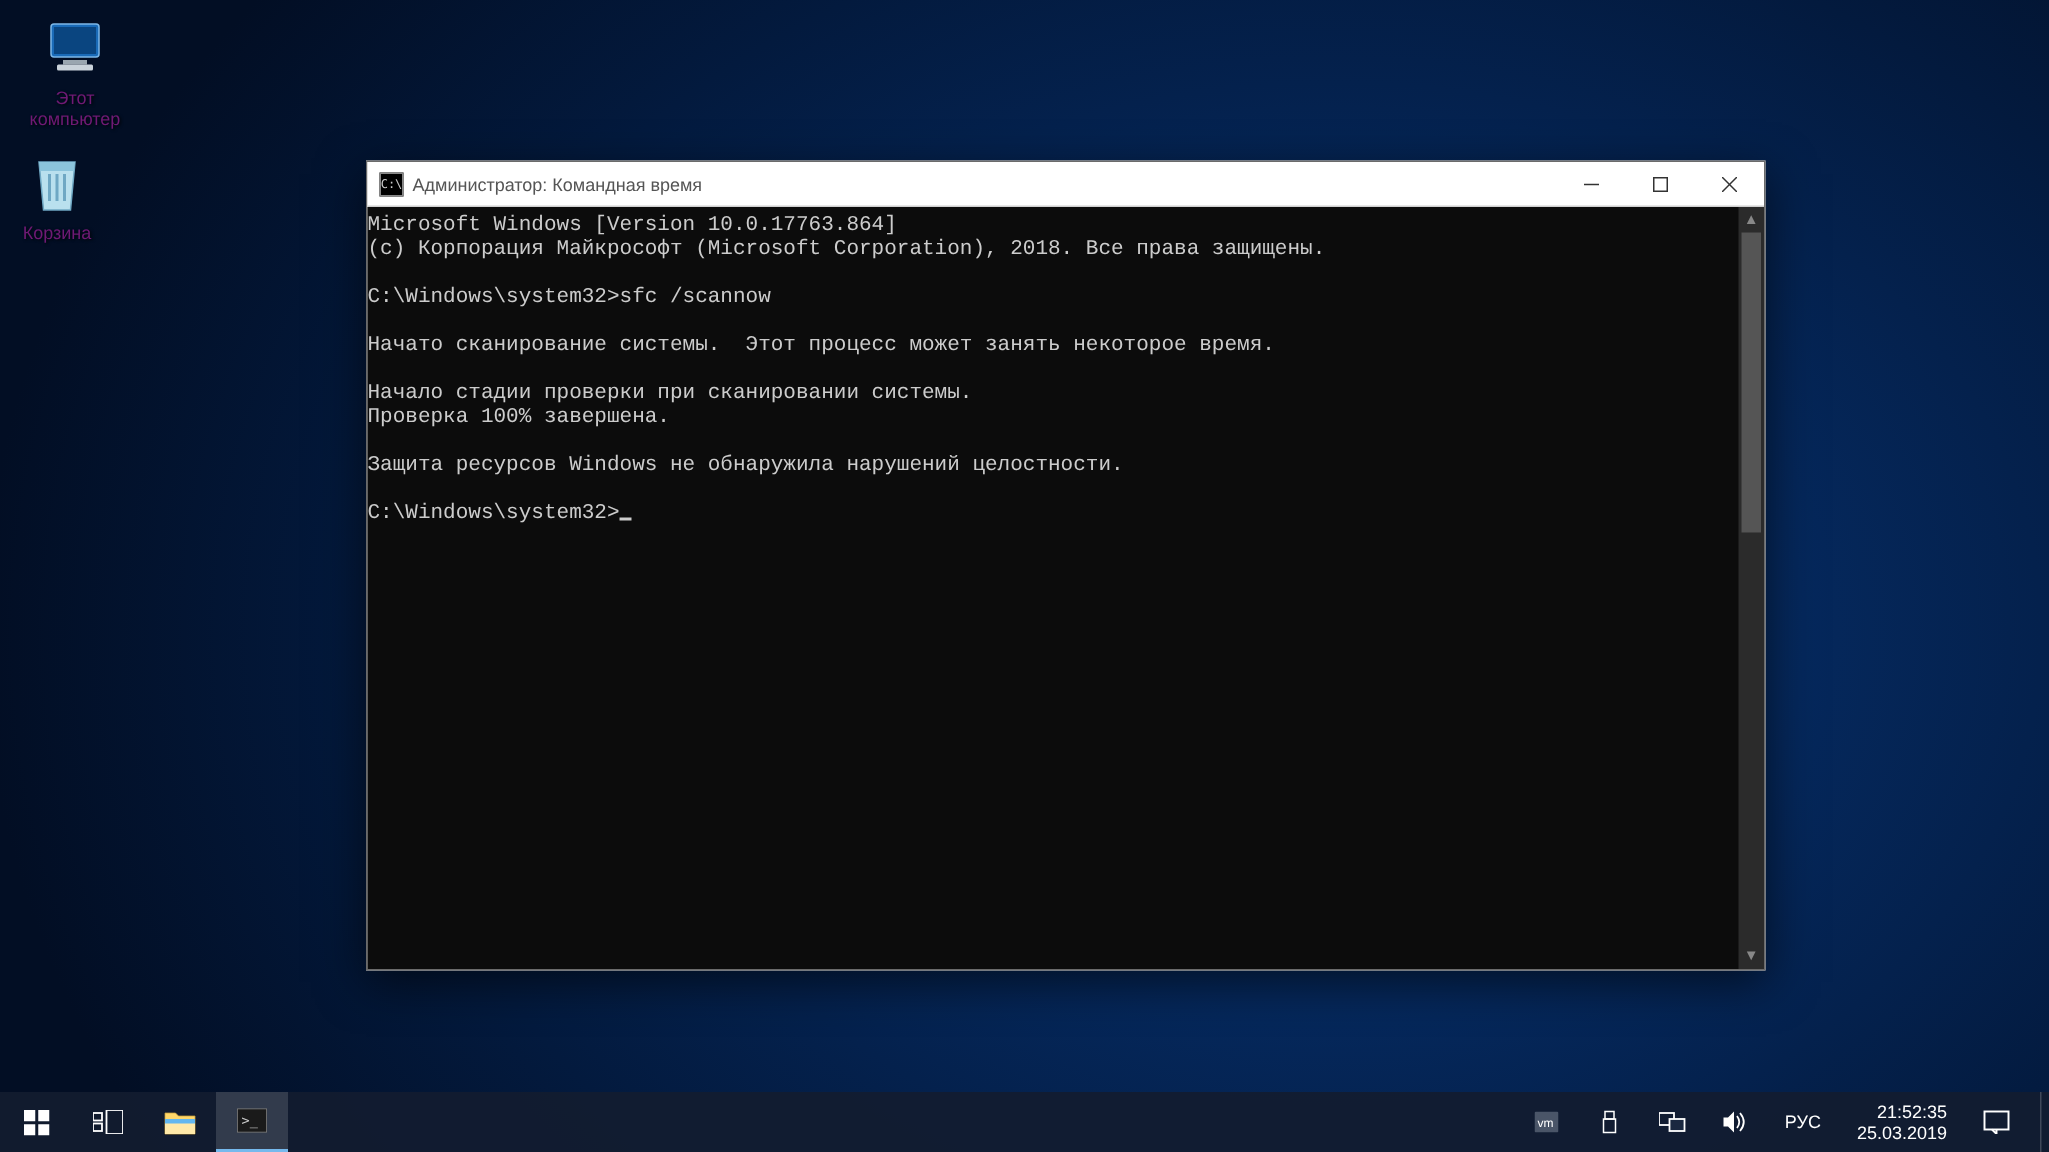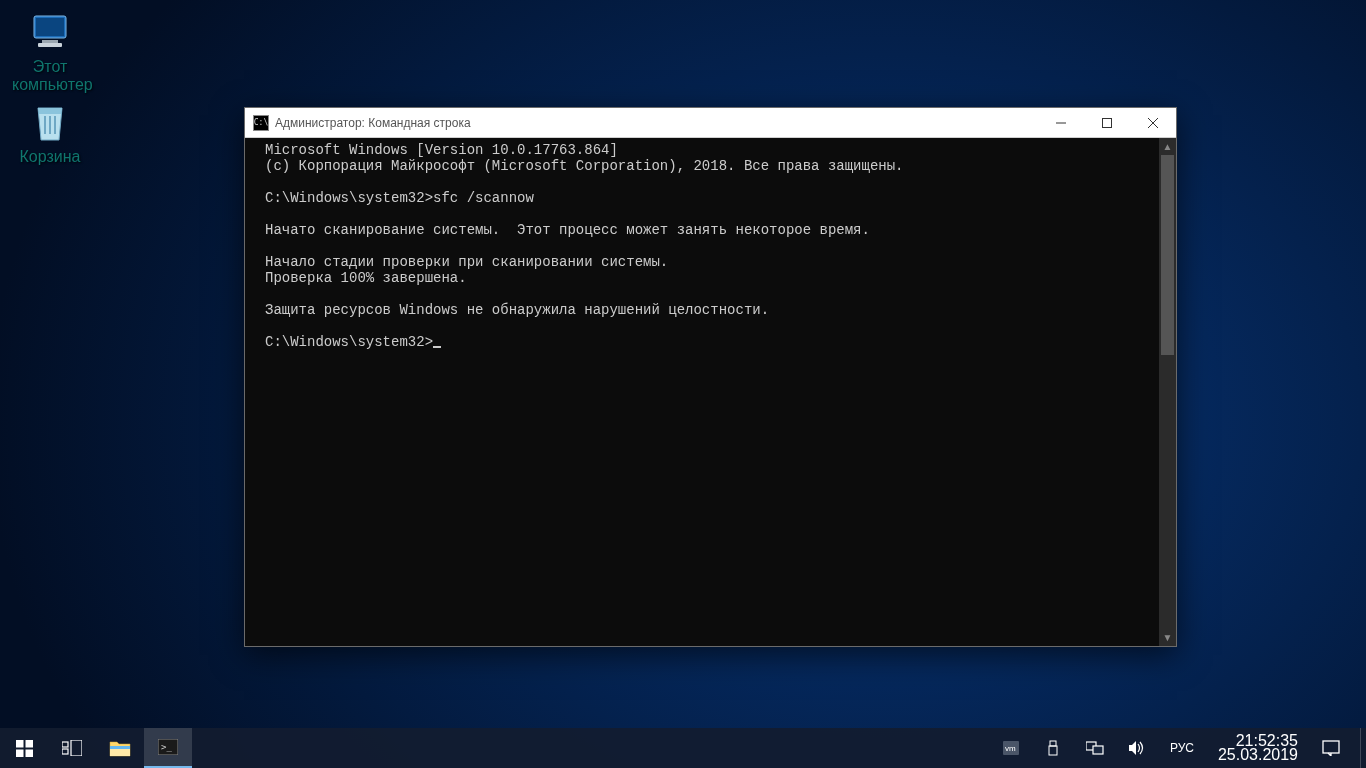--- a/index.html
+++ b/index.html
@@ -6,31 +6,31 @@
   html, body { width: 1366px; height: 768px; overflow: hidden; font-family: "Segoe UI", Tahoma, sans-serif; }
   body {
     background: radial-gradient(ellipse 900px 700px at 65% 55%, #0a3a7a 0%, #05285c 35%, #031a3e 70%, #020e24 100%);
     position: relative;
   }
   
   .desktop-icon {
     position: absolute;
     width: 76px;
     text-align: center;
-    color: #0f766e;
-    font-size: 16px;
+    color: #701a75;
+    font-size: 12px;
     cursor: pointer;
     text-shadow: 1px 1px 2px rgba(0,0,0,0.8);
   }
   .desktop-icon .icon-img {
     width: 44px; height: 44px; margin: 0 auto 4px;
     display: flex; align-items: center; justify-content: center;
   }
   .icon-thispc { left: 12px; top: 10px; }
-  .icon-recycle { left: 12px; top: 100px; }
+  .icon-recycle { left: 0; top: 100px; }
 
   
   .window {
     position: absolute;
     left: 244px; top: 107px;
     width: 933px; height: 540px;
     background: #fff;
     box-shadow: 0 8px 30px rgba(0,0,0,0.6);
     border: 1px solid #6b6b6b;
     display: flex; flex-direction: column;
@@ -56,21 +56,21 @@
     width: 46px; height: 30px;
     display: flex; align-items: center; justify-content: center;
     color: #333;
   }
 
   .console-area {
     flex: 1; display: flex; background: #0c0c0c;
   }
   .console {
     flex: 1;
-    padding: 4px 20px;
+    padding: 4px 0;
     font-family: Consolas, "Courier New", monospace;
     font-size: 14px;
     line-height: 16px;
     color: #cccccc;
     white-space: pre;
     overflow: hidden;
   }
   .cursor {
     display: inline-block; width: 8px; height: 2px; background: #ccc;
     vertical-align: -2px; margin-left: 0;
@@ -103,21 +103,21 @@
   }
   .tbtn {
     height: 40px; min-width: 48px;
     display: flex; align-items: center; justify-content: center;
     cursor: pointer;
   }
   .tbtn.active { background: rgba(255,255,255,0.14); border-bottom: 2px solid #76b9ed; }
   .taskbar .spacer { flex: 1; }
   .tray { display: flex; align-items: center; gap: 16px; }
   .tray .tbtn { min-width: 26px; padding: 0 4px; }
-  .clock { text-align: right; line-height: 14px; padding: 0 8px; font-size: 16px; }
+  .clock { text-align: right; line-height: 14px; padding: 0 8px; font-size: 12px; }
   .showdesktop { width: 6px; height: 40px; border-left: 1px solid rgba(255,255,255,0.2); }
 </style>
 </head>
 <body>
 
 <div class="desktop-icon icon-thispc">
   <div class="icon-img">
     <svg width="44" height="40" viewBox="0 0 44 40">
       <rect x="6" y="4" width="32" height="22" rx="2" fill="#1a6bb8" stroke="#7db8e8" stroke-width="1"></rect>
       <rect x="8" y="6" width="28" height="18" fill="#0a4580"></rect>
@@ -137,21 +137,21 @@
       <rect x="19" y="16" width="2" height="18" fill="#6fa8c4"></rect>
       <rect x="24" y="16" width="2" height="18" fill="#6fa8c4"></rect>
     </svg>
   </div>
   <div>Корзина</div>
 </div>
 
 <div class="window">
   <div class="titlebar">
     <div class="app-icon">C:\</div>
-    <div class="title">Администратор: Командная строка</div>
+    <div class="title">Администратор: Командная время</div>
     <div class="winbtn">
       <svg width="10" height="10">
           <line x1="0" y1="5" x2="10" y2="5" stroke="#333" stroke-width="1"></line>
         </svg>
     </div>
     <div class="winbtn">
       <svg width="10" height="10">
           <rect x="0.5" y="0.5" width="9" height="9" fill="none" stroke="#333" stroke-width="1"></rect>
         </svg>
     </div>

